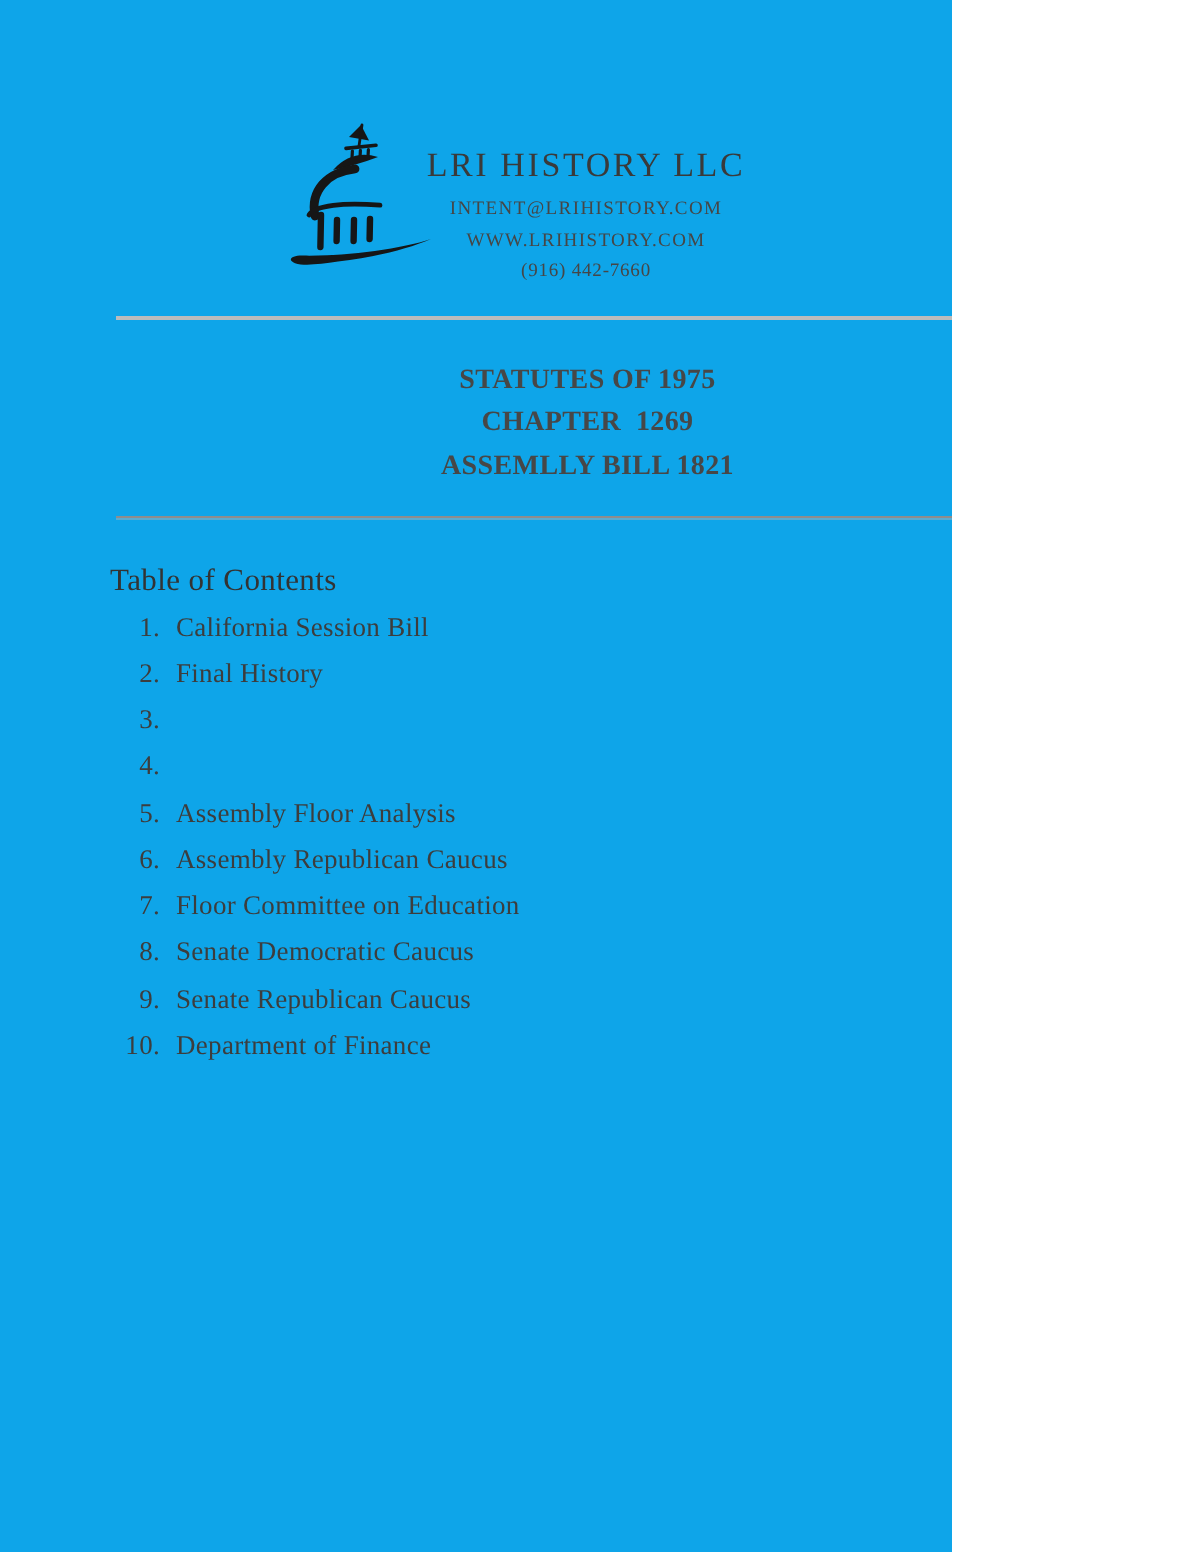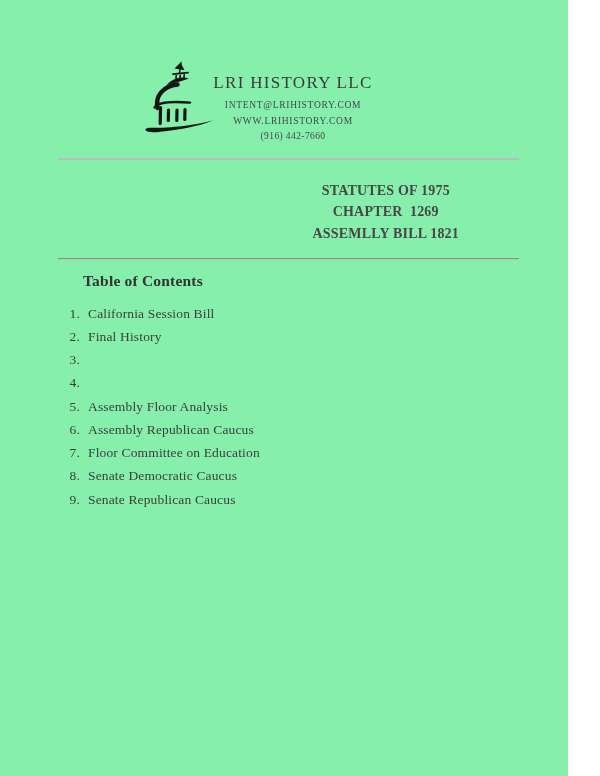--- a/index.html
+++ b/index.html
@@ -2,23 +2,23 @@
 <html><head>
 <meta charset="utf-8">
 <style>
   html, body {
     margin: 0;
     padding: 0;
     background: #ffffff;
   }
   .page {
     position: relative;
-    width: 568px;
+    width: 476px;
     height: 776px;
-    background: #86efac;
+    background: #0ea5e9;
     font-family: "Liberation Serif", "DejaVu Serif", serif;
     overflow: hidden;
   }
 
   
   .logo {
     position: absolute;
     left: 138px;
     top: 58px;
     width: 92px;
@@ -78,26 +78,25 @@
     line-height: 21.3px;
     letter-spacing: 0.2px;
     color: #474747;
   }
   .reference .ref-line { white-space: pre; }
 
   
   .toc-title {
     position: absolute;
     left: 55px;
-    top: 272px;
-    font-weight: bold;
+    top: 282px;
+    font-weight: normal;
     font-size: 15.5px;
     letter-spacing: 0.2px;
     color: #333333;
-    margin-left: 28px;
   }
   .toc-list {
     position: absolute;
     left: 55px;
     top: 302px;
     width: 420px;
   }
   .toc-row {
     display: flex;
     align-items: center;
@@ -189,15 +188,19 @@
       <span class="label">Floor Committee on Education</span>
     </div>
     <div class="toc-row">
       <span class="num">8.</span>
       <span class="label">Senate Democratic Caucus</span>
     </div>
     <div class="toc-row">
       <span class="num">9.</span>
       <span class="label">Senate Republican Caucus</span>
     </div>
+    <div class="toc-row">
+      <span class="num">10.</span>
+      <span class="label">Department of Finance</span>
+    </div>
   </div>
 
 </div>
 
 </body></html>

